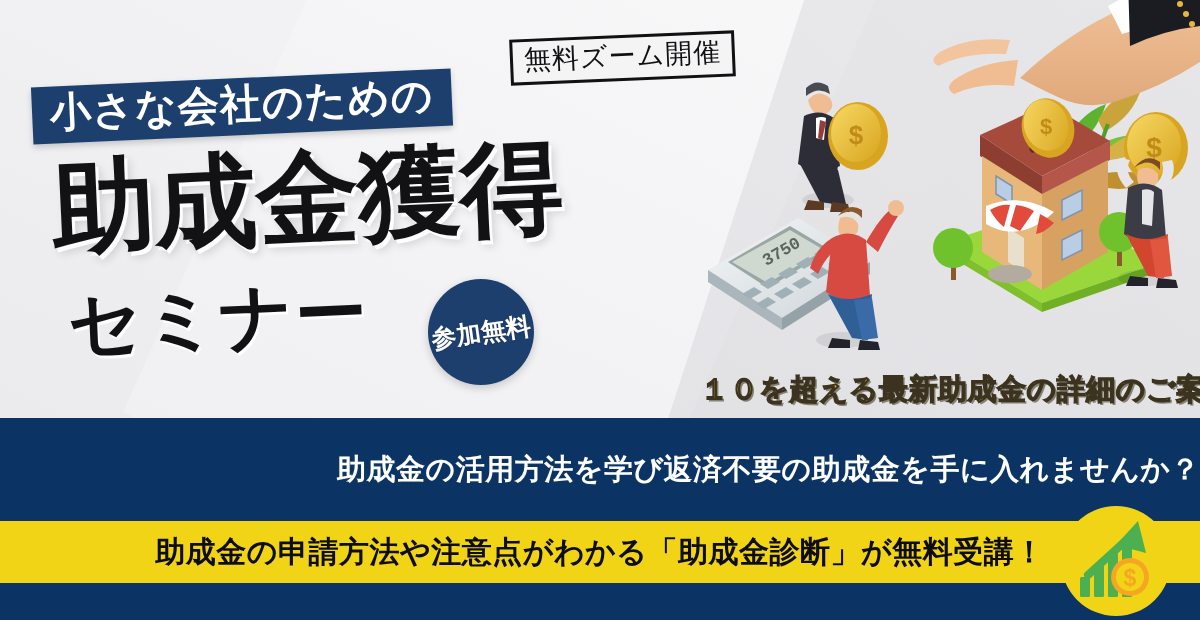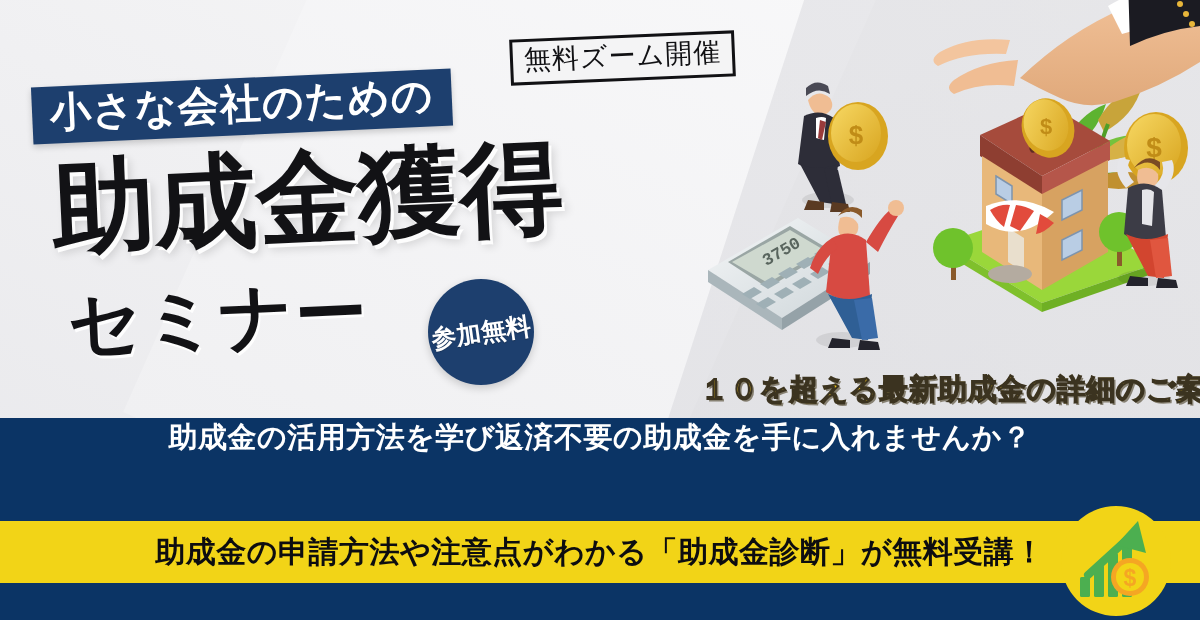--- a/index.html
+++ b/index.html
@@ -100,22 +100,22 @@
     white-space:nowrap;
     color:#f0c419;
     -webkit-text-stroke:1.2px #3b3320;
     text-shadow:2px 2px 0 rgba(60,50,20,.55);
   }
 
   
   .navy-band{
     position:absolute;left:0;top:418px;width:1200px;height:103px;
     background:#0b3465;
-    display:flex;flex-direction:row;
-    align-items:flex-start;justify-content:center;
+    display:flex;flex-direction:column;
+    align-items:flex-end;justify-content:center;
   }
   .navy-band .line{
     color:#ffffff;font-weight:bold;font-size:29px;
     letter-spacing:.5px;line-height:1.32;white-space:nowrap;
   }
 
   
   .yellow-band{
     position:absolute;left:0;top:521px;width:1200px;height:62px;
     background:#f2d417;

